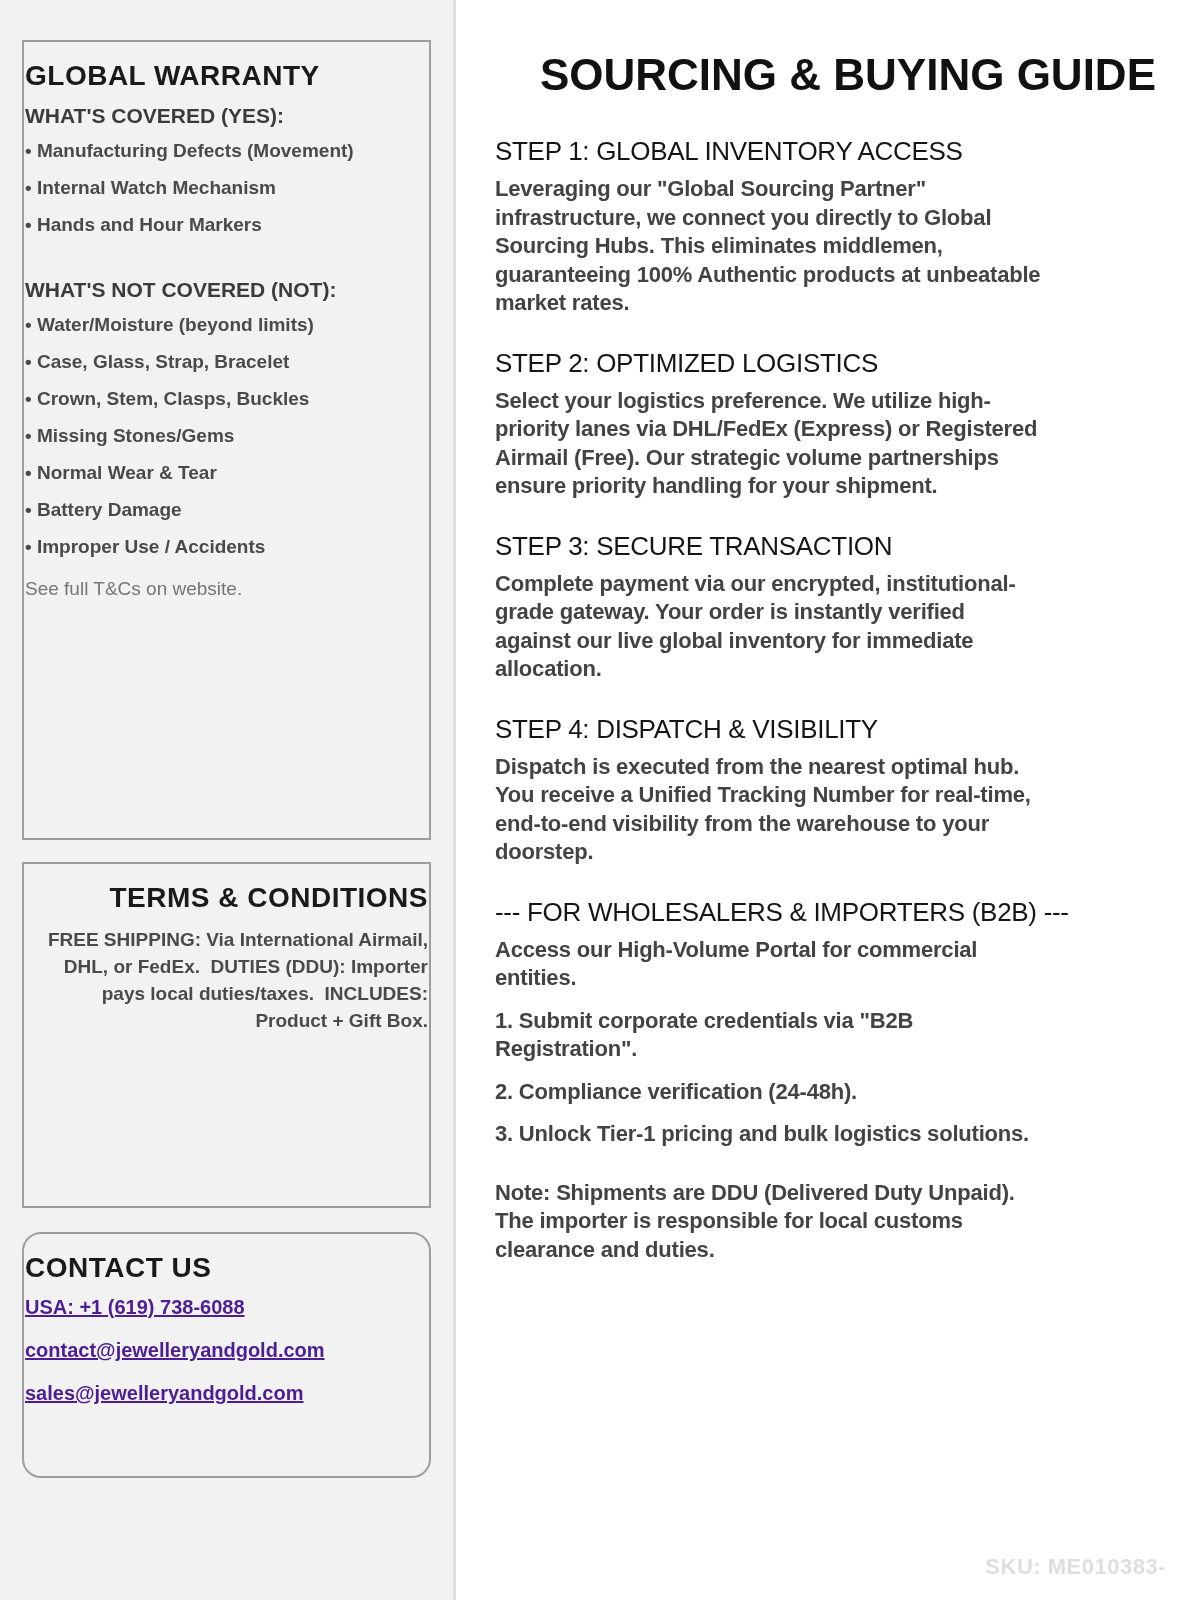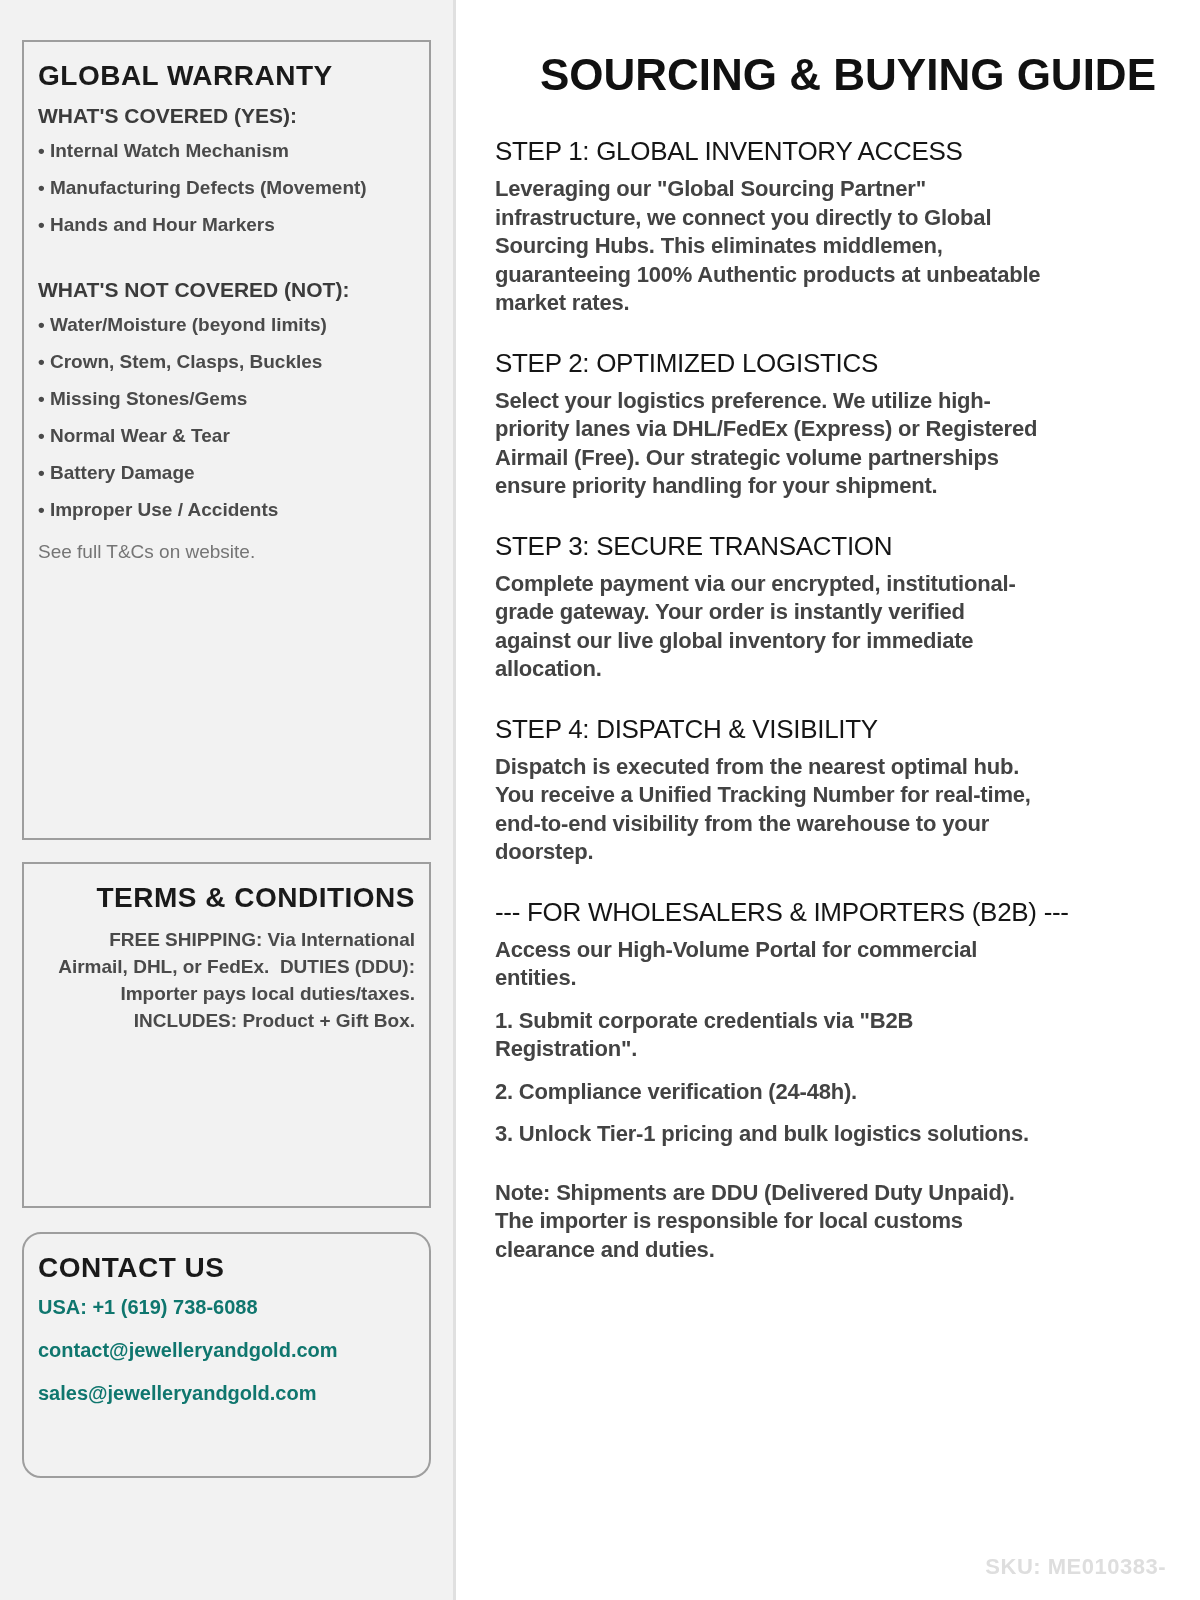--- a/index.html
+++ b/index.html
@@ -18,21 +18,21 @@
     left: 0; top: 0;
     width: 456px; height: 1600px;
     background: #f2f2f2;
     border-right: 3px solid #e0e0e0;
     box-sizing: border-box;
     padding: 40px 22px 0 22px;
   }
   .panel {
     border: 2px solid #9e9e9e;
     box-sizing: border-box;
-    padding: 18px 14px;
+    padding: 18px 1px;
     background: transparent;
   }
   .panel-warranty { height: 800px; margin-bottom: 22px; }
   .panel-terms    { height: 346px; margin-bottom: 24px; text-align: right; }
   .panel-contact  { height: 246px; border-radius: 19px; }
 
   .panel h1 {
     font-size: 28px;
     font-weight: bold;
     color: #1a1a1a;
@@ -64,22 +64,23 @@
     font-size: 19px;
     font-weight: bold;
     color: #4a4a4a;
     line-height: 27px;
     margin: 0;
     white-space: pre-wrap;
   }
   .contact-line {
     font-size: 20px;
     font-weight: bold;
-    color: #0f766e;
+    color: #4c1d95;
     margin: 0 0 20px 0;
+    text-decoration: underline;
   }
 
   
   .main {
     position: absolute;
     left: 459px; top: 0;
     width: 741px; height: 1600px;
     box-sizing: border-box;
     padding: 50px 44px 0 36px;
   }
@@ -122,28 +123,29 @@
 </head>
 <body>
 
 <aside class="sidebar">
 
   <section class="panel panel-warranty">
     <h1>GLOBAL WARRANTY</h1>
 
     <div class="subhead">WHAT'S COVERED (YES):</div>
     <ul class="bullet-list">
+      <li>Manufacturing Defects (Movement)</li>
       <li>Internal Watch Mechanism</li>
-      <li>Manufacturing Defects (Movement)</li>
       <li>Hands and Hour Markers</li>
     </ul>
 
     <div class="subhead gap-top">WHAT'S NOT COVERED (NOT):</div>
     <ul class="bullet-list">
       <li>Water/Moisture (beyond limits)</li>
+      <li>Case, Glass, Strap, Bracelet</li>
       <li>Crown, Stem, Clasps, Buckles</li>
       <li>Missing Stones/Gems</li>
       <li>Normal Wear &amp; Tear</li>
       <li>Battery Damage</li>
       <li>Improper Use / Accidents</li>
     </ul>
 
     <p class="footnote">See full T&amp;Cs on website.</p>
   </section>
 

